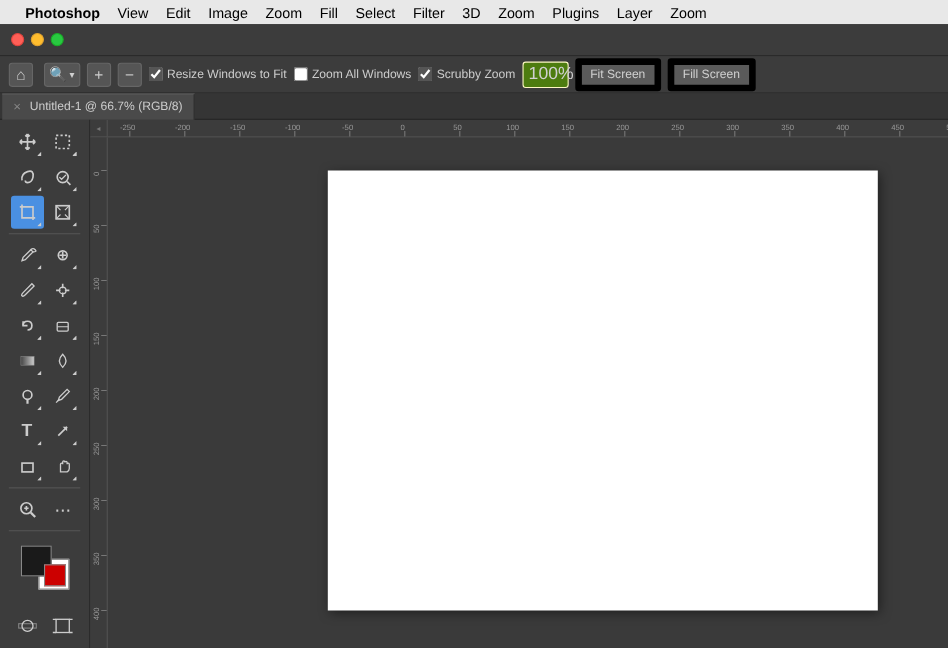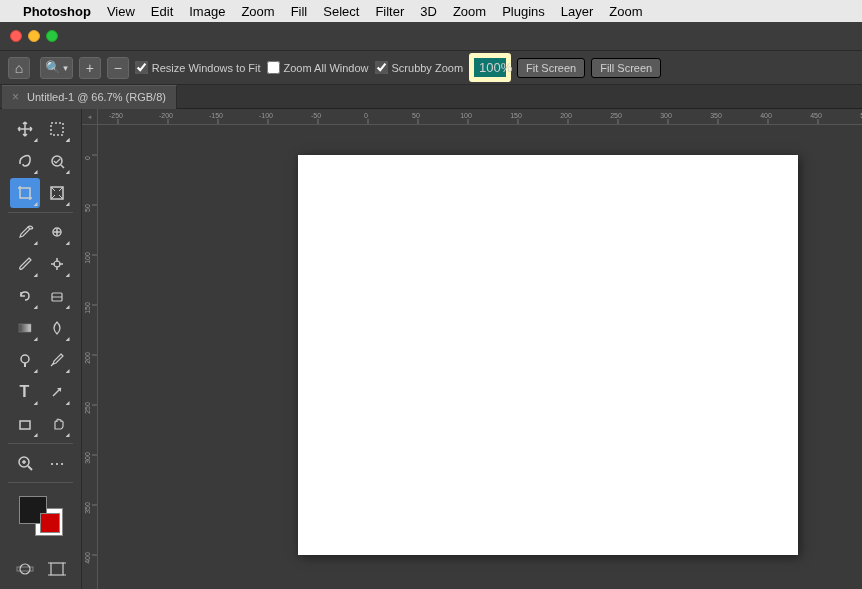--- a/index.html
+++ b/index.html
@@ -80,27 +80,27 @@
       color: #ccc;
       font-size: 14px;
       margin-right: 4px;
     }
     .checkbox-group {
       display: flex; align-items: center; gap: 4px;
       font-size: 11px; color: #ccc;
     }
     .checkbox-group input[type="checkbox"] { cursor: pointer; accent-color: #555; }
     .percent-box {
-      background: #0f766e; border: 5px solid #fef9c3; border-radius: 3px;
-      color: #d0d0d0; font-size: 13px;
+      background: #4d7c0f; border: 1px solid #fef9c3; border-radius: 3px;
+      color: #d0d0d0; font-size: 16px;
       padding: 2px 5px; width: 42px; text-align: center;
       cursor: pointer;
     }
     .fit-btn {
-      background: #5a5a5a; border: 1px solid #000000; border-radius: 3px;
+      background: #5a5a5a; border: 6px solid #000000; border-radius: 3px;
       color: #d0d0d0; font-size: 11px; padding: 3px 8px; cursor: pointer;
     }
 
     
     .tab-bar {
       height: 24px;
       background: #353535;
       display: flex;
       align-items: center;
       padding-left: 2px;
@@ -290,21 +290,21 @@
   </div>
   <div class="zoom-btn">
     <span>−</span>
   </div>
   <div class="checkbox-group">
     <input type="checkbox" checked="" style="">
     <span>Resize Windows to Fit</span>
   </div>
   <div class="checkbox-group">
     <input type="checkbox" style="">
-    <span>Zoom All Window</span>
+    <span>Zoom All Windows</span>
   </div>
   <div class="checkbox-group">
     <input type="checkbox" checked="" style="">
     <span>Scrubby Zoom</span>
   </div>
   <div class="percent-box">100%</div>
   <button class="fit-btn">Fit Screen</button>
   <button class="fit-btn">Fill Screen</button>
 </div>
 

